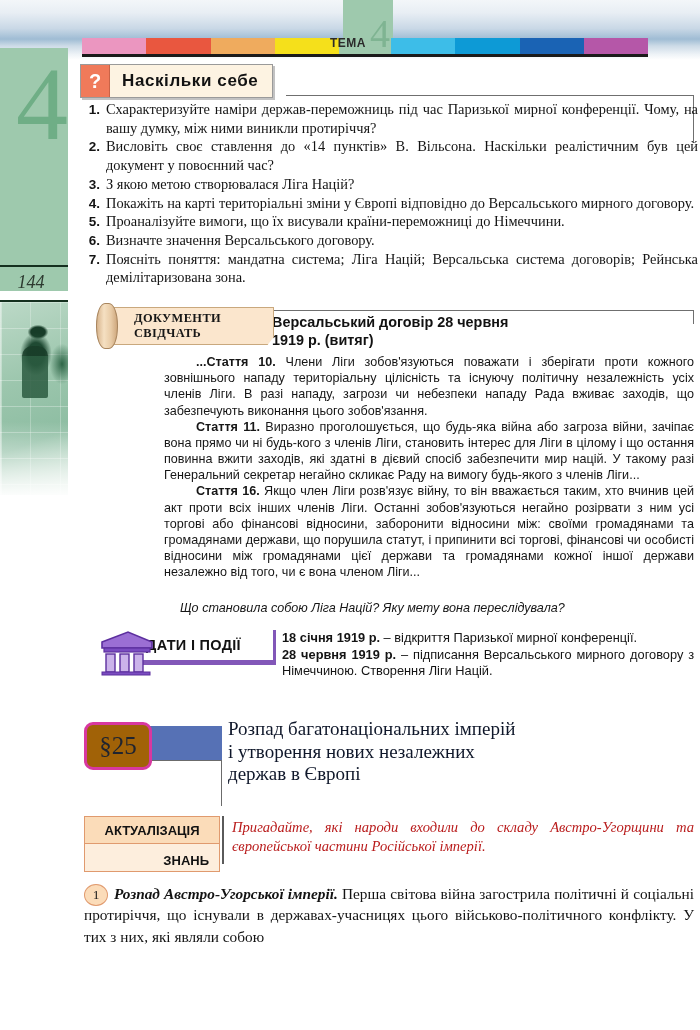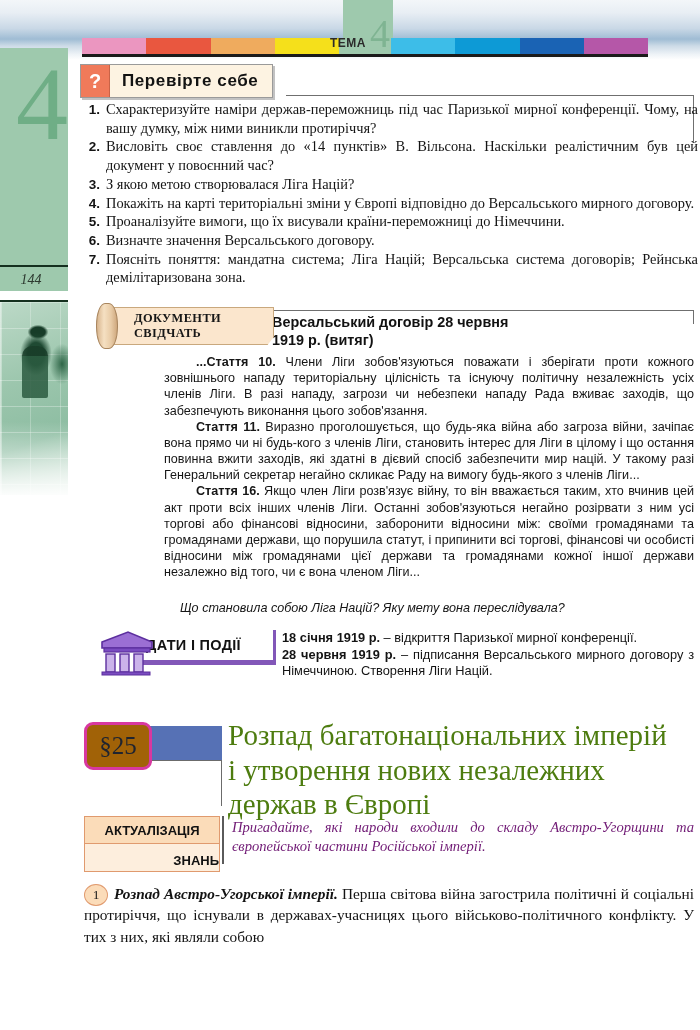--- a/index.html
+++ b/index.html
@@ -61,21 +61,21 @@
   .side-big-number{
     position:absolute;left:16px;top:52px;width:68px;
     font-family:"Liberation Serif", serif;
     font-size:104px;color:#6fae86;line-height:1;
   }
   .side-rule-top{position:absolute;left:0;top:265px;width:68px;height:2px;background:#15301f;}
   .side-rule-bottom{position:absolute;left:0;top:300px;width:68px;height:2px;background:#15301f;}
   .side-pagenum{
     position:absolute;left:0;top:272px;width:62px;text-align:center;
     font-family:"Liberation Serif", serif;font-style:italic;
-    font-size:14px;color:#2d3a30;
+    font-size:18px;color:#2d3a30;
   }
   
   .side-photo{
     position:absolute;left:0;top:302px;width:68px;height:193px;
     background:
       linear-gradient(to bottom, rgba(255,255,255,0) 62%, rgba(255,255,255,.95) 100%),
       radial-gradient(ellipse 22px 30px at 36px 52px, #1f4a33 0%, #1f4a33 38%, rgba(31,74,51,0) 72%),
       radial-gradient(ellipse 13px 9px at 38px 30px, #173c28 0%, #173c28 55%, rgba(23,60,40,0) 80%),
       radial-gradient(ellipse 16px 26px at 62px 62px, #2e6647 0%, rgba(46,102,71,0) 78%),
       linear-gradient(to right, rgba(255,255,255,.35) 0 2px, rgba(0,0,0,0) 2px),
@@ -208,43 +208,43 @@
   }
   .para-bluebar{
     position:absolute;left:64px;top:726px;width:82px;height:34px;background:#5671b5;z-index:3;
   }
   .para-corner-v{position:absolute;left:145px;top:760px;width:1px;height:46px;background:#6b6b6b;}
   .para-corner-h{position:absolute;left:64px;top:760px;width:82px;height:1px;background:#6b6b6b;}
 
   .para-title{
     position:absolute;left:152px;top:718px;width:466px;
     font-family:"Liberation Serif", serif;
-    font-size:29px;line-height:1.19;color:#4d7c0f;
+    font-size:19px;line-height:1.19;color:#0f172a;
   }
 
   
   .actual-box{
     position:absolute;left:8px;top:816px;width:134px;height:54px;
     border:1px solid #e09a6e;background:#fdeedd;z-index:3;
   }
   .actual-row1{
     height:26px;background:#fbdcb9;border-bottom:1px solid #e09a6e;
     display:flex;align-items:center;justify-content:center;
     font-family:"Liberation Sans", sans-serif;font-weight:bold;font-size:13px;color:#121212;
   }
   .actual-row2{
-    height:32px;display:flex;align-items:center;justify-content:flex-end;
+    height:32px;display:flex;align-items:center;justify-content:flex-end;padding-right:10px;
     font-family:"Liberation Sans", sans-serif;font-weight:bold;font-size:13px;color:#121212;
   }
   .actual-vrule{position:absolute;left:146px;top:816px;width:2px;height:48px;background:#5a5a5a;}
 
   .actual-text{
     position:absolute;left:156px;top:818px;width:462px;
     font-family:"Liberation Serif", serif;font-style:italic;
-    font-size:14.6px;line-height:1.30;color:#701a75;text-align:justify;
+    font-size:14.6px;line-height:1.30;color:#b91c1c;text-align:justify;
   }
 
   
   .sec-num{
     position:absolute;left:8px;top:884px;width:22px;height:20px;border-radius:50%;
     background:#fbdcb9;border:1px solid #e09a6e;
     display:flex;align-items:center;justify-content:center;
     font-family:"Liberation Serif", serif;font-size:13.5px;color:#1b1b1b;
   }
   .sec-body{
@@ -284,21 +284,21 @@
   <div class="side-big-number">4</div>
   <div class="side-rule-top"></div>
   <div class="side-pagenum">144</div>
   <div class="side-rule-bottom"></div>
   <div class="side-photo"></div>
 
   <div class="content">
 
     <div class="check-box">
       <div class="check-q">?</div>
-      <div class="check-title">Перевірте себе</div>
+      <div class="check-title">Наскільки себе</div>
     </div>
     <div class="check-rule-h"></div>
     <div class="check-rule-v"></div>
 
     <div class="questions" id="questions">
         <div class="q-item">
           <div class="q-num">1.</div>
           <div class="q-text">Схарактеризуйте наміри держав-переможниць під час Паризької мирної конференції. Чому, на вашу думку, між ними виникли протиріччя?</div>
         </div>
         <div class="q-item">

